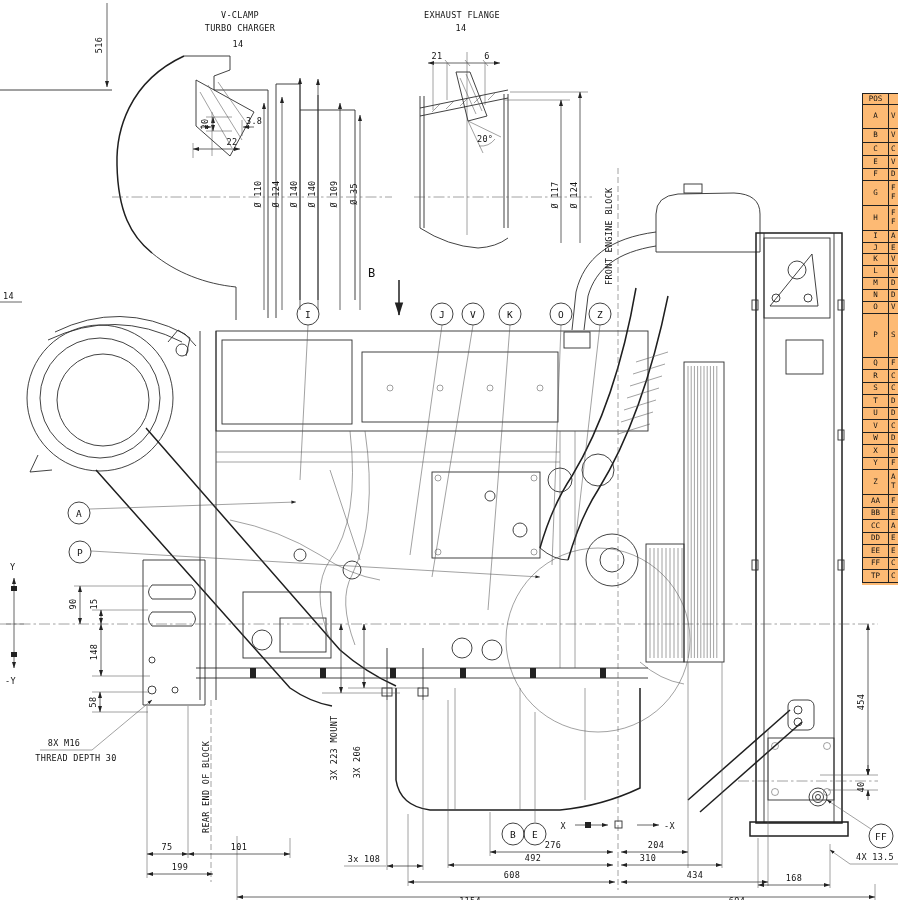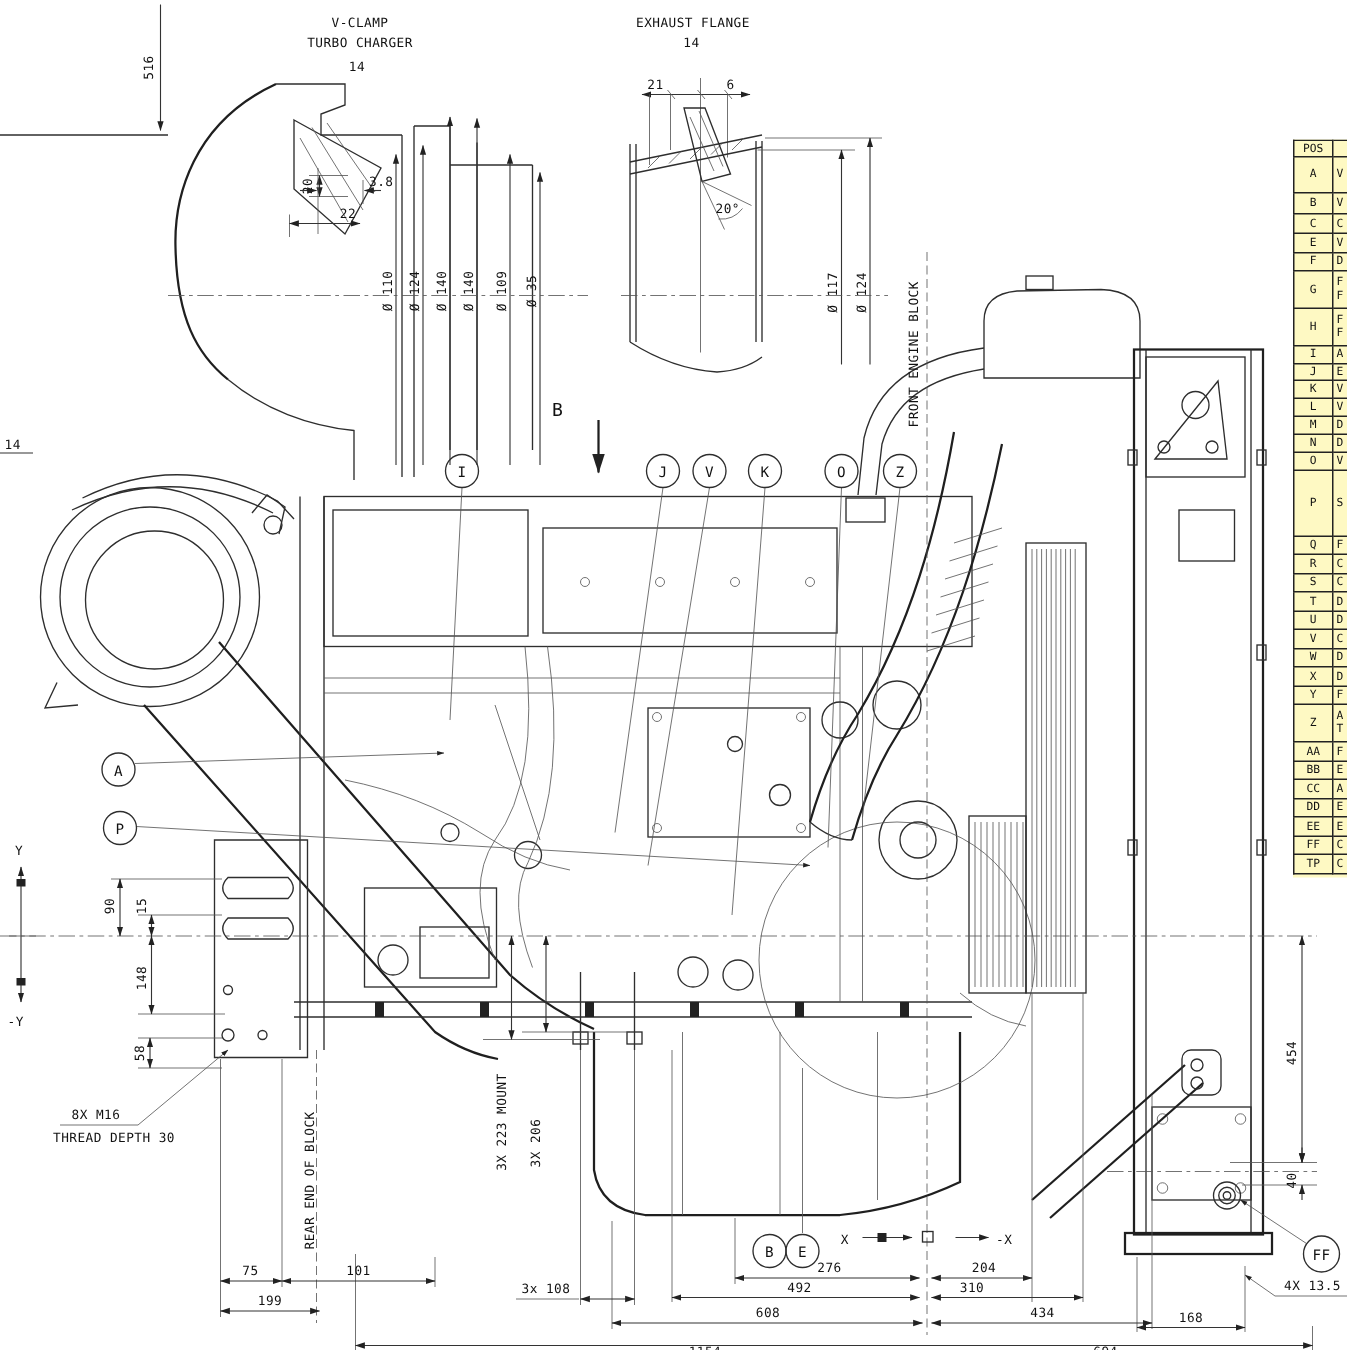--- a/index.html
+++ b/index.html
@@ -12,21 +12,21 @@
   .ln2{fill:none;stroke:#1f1f1f;stroke-width:1.5}
   .thin{fill:none;stroke:#555;stroke-width:0.55}
   .dim{fill:none;stroke:#333;stroke-width:0.75}
   .cl{stroke-dasharray:11 3 2.5 3}
   .dash{stroke-dasharray:6 3}
   text{fill:#111;font-family:"DejaVu Sans Mono",monospace;font-size:9.5px;letter-spacing:.3px}
   .ts{font-size:8.5px}
   .tb{font-size:12px}
   .ct{font-size:9.5px}
   
-  #parts-table{position:absolute;left:862px;top:93px;width:36px;height:492px;overflow:hidden;background:#fef9c3}
+  #parts-table{position:absolute;left:862px;top:93px;width:36px;height:492px;overflow:hidden;background:#fdba74}
   #parts-table table{border-collapse:collapse;width:92px;table-layout:fixed}
   #parts-table td,#parts-table th{border:1px solid #222;font-size:7.5px;font-weight:normal;
       text-align:center;padding:0;line-height:1.15;font-family:"DejaVu Sans Mono",monospace;color:#111}
   #parts-table .pos-col{width:26px}
   #parts-table .desc-col{width:66px}
   #parts-table .desc-cell{text-align:left;padding-left:2px}
 </style>
 </head>
 <body>
 

